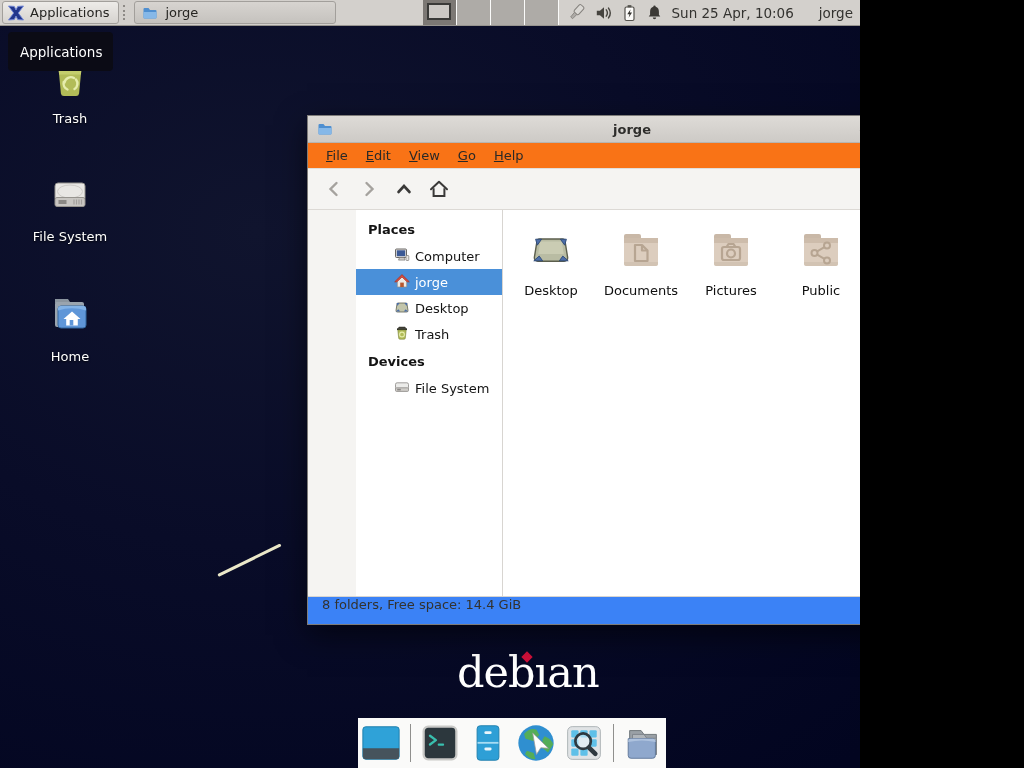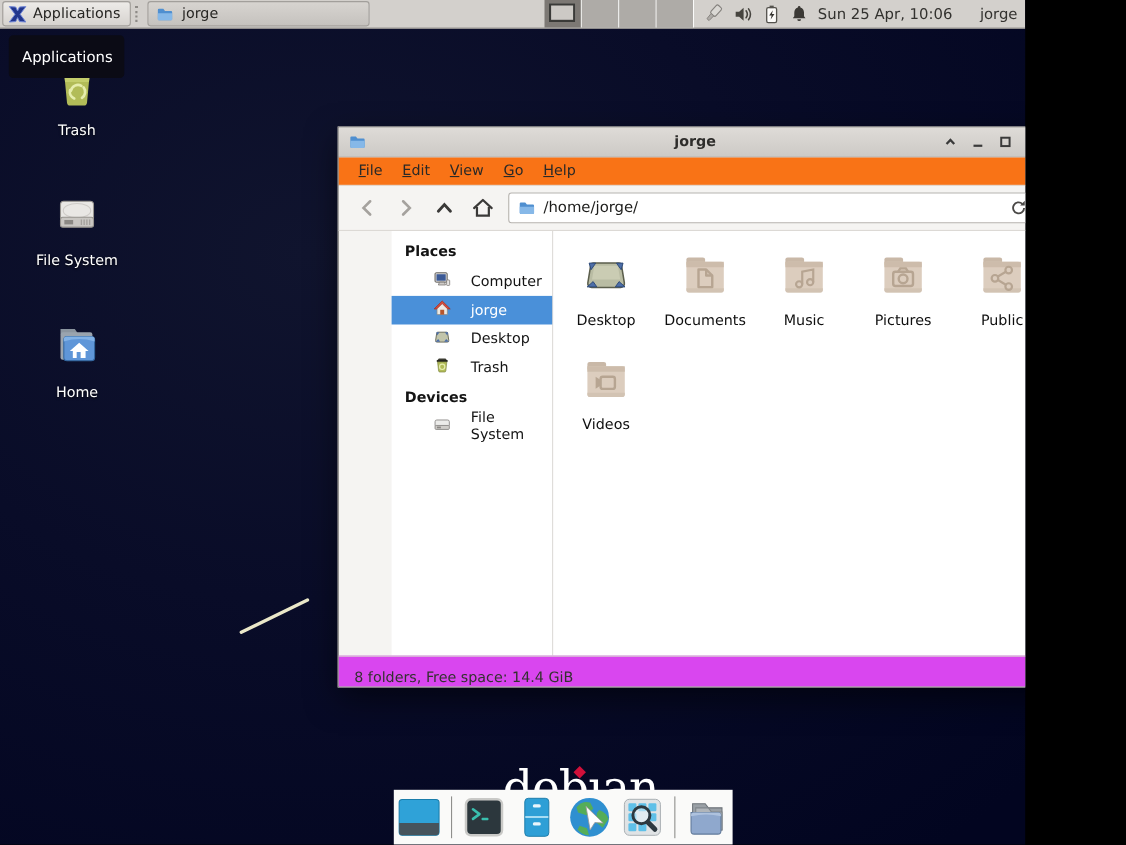--- a/index.html
+++ b/index.html
@@ -1,16 +1,16 @@
 <!DOCTYPE html>
 <html><head>
 <meta charset="utf-8">
 <style>
   html,body{margin:0;padding:0;background:#000;}
-  #root{position:relative;width:932px;height:768px;overflow:hidden;
+  #root{position:relative;width:860px;height:768px;overflow:hidden;
         font-family:"DejaVu Sans","Liberation Sans",sans-serif;
         background:radial-gradient(ellipse 900px 700px at 30% 30%, #10142e 0%, #090c28 45%, #020520 100%);}
 
   
   .panel{position:absolute;top:0;left:0;right:0;height:25px;background:#d3d0cc;
          border-bottom:1px solid #97948f;display:flex;align-items:center;z-index:40;}
   .app-btn{display:flex;align-items:center;gap:5px;height:21px;margin-left:2px;padding:0 9px 0 4px;
            background:linear-gradient(#edebe8,#d6d3cf);border:1px solid #a29f9b;border-radius:3px;
            font-size:13px;color:#262522;}
   .panel-handle{width:5px;height:15px;margin:0 4px;border-left:2px dotted #8d8a86;}
@@ -57,31 +57,31 @@
   .menu-item::first-letter{text-decoration:underline;}
   .toolbar{height:40px;display:flex;align-items:center;padding:0 13px 0 14px;gap:11px;background:#f5f4f2;
            border-bottom:1px solid #dcd9d5;flex:none;}
   .tb-btn{width:24px;height:24px;display:flex;align-items:center;justify-content:center;}
   .pathbar{flex:1;height:28px;background:#fff;border:1px solid #b6b3af;border-radius:3px;
            display:flex;align-items:center;padding:0 8px;gap:7px;font-size:13.5px;color:#1c1c1a;box-sizing:border-box;}
   .pathbar .reload{margin-left:auto;display:flex;}
   .win-body{flex:1;display:flex;min-height:0;margin-left:48px;}
   .sidebar{width:174px;background:#fff;border-right:1px solid #d8d5d1;padding-top:5px;box-sizing:border-box;}
   .side-header{font-size:13px;font-weight:bold;color:#141414;padding:7px 0 6px 12px;}
-  .side-row{display:flex;align-items:center;gap:18px;height:26px;padding-left:38px;font-size:13px;color:#141414;}
+  .side-row{display:flex;align-items:center;gap:5px;height:26px;padding-left:38px;font-size:13px;color:#141414;}
   .side-row.selected{background:#4a90d9;color:#fff;}
   .main{flex:1;background:#fff;padding:14px 0 0 3px;}
   .files{display:grid;grid-template-columns:repeat(5,90px);grid-auto-rows:95px;}
   .file{display:flex;flex-direction:column;align-items:center;padding-top:2px;gap:6px;
         font-size:13px;color:#0f0f0f;text-align:center;}
-  .statusbar{height:27px;background:#d946ef;border-top:1px solid #d8d5d1;display:flex;align-items:flex-end;
+  .statusbar{height:27px;background:#3b82f6;border-top:1px solid #d8d5d1;display:flex;align-items:flex-start;
              padding-left:14px;font-size:13px;color:#33322f;flex:none;}
 
   
-  .debian{position:absolute;left:457px;top:692px;font-family:"DejaVu Serif","Liberation Serif",serif;
+  .debian{position:absolute;left:457px;top:647px;font-family:"DejaVu Serif","Liberation Serif",serif;
           font-size:43px;color:#fff;letter-spacing:-1px;z-index:5;}
   .debian .diamond{position:absolute;width:8px;height:8px;transform:rotate(45deg);top:6px;}
 
   
   .dock{position:absolute;left:358px;top:718px;width:308px;height:50px;background:#fafaf9;
         display:flex;align-items:center;justify-content:center;gap:6px;z-index:20;}
   .dock-item{width:42px;height:42px;display:flex;align-items:center;justify-content:center;}
   .dock-sep{width:1px;height:38px;background:#8f8f8d;margin:0 2px;}
 </style>
 </head>
@@ -252,35 +252,20 @@
               <path d="M3.5 12 L9 6 l5.5 6" fill="none" stroke="#3a3938" stroke-width="2.6" stroke-linecap="round"></path>
             </svg>
           </span>
           <span class="tb-btn">
             <svg width="20" height="20" viewBox="0 0 20 20">
               <path d="M2 10.2 L10 2.8 l8 7.4" fill="none" stroke="#3a3938" stroke-width="2" stroke-linecap="round" stroke-linejoin="round"></path>
               <path d="M4.6 9.2 V17 h10.8 V9.2" fill="none" stroke="#3a3938" stroke-width="2"></path>
             </svg>
           </span>
         </span>
-      <div class="pathbar">
-        <span class="tray-ic">
-            <svg width="16" height="16" viewBox="0 0 16 16">
-              <path d="M1.5 4 a1 1 0 0 1 1-1 h4 l1.5 2 h5.5 a1 1 0 0 1 1 1 v6.5 a1 1 0 0 1-1 1 h-11 a1 1 0 0 1-1-1z" fill="#4f8fd0"></path>
-              <path d="M1.5 7 h13 v5.5 a1 1 0 0 1-1 1 h-11 a1 1 0 0 1-1-1z" fill="#86b8e8"></path>
-            </svg>
-          </span>
-        <span>/home/jorge/</span>
-        <span class="reload">
-            <svg width="16" height="16" viewBox="0 0 16 16">
-              <path d="M13 8 a5 5 0 1 1-1.6-3.7" fill="none" stroke="#4a4846" stroke-width="1.7"></path>
-              <path d="M13.6 1.6 v4.2 h-4.2z" fill="#4a4846"></path>
-            </svg>
-          </span>
-      </div>
     </div>
     <div class="win-body">
       <div class="sidebar">
           <div class="side-header">Places</div>
           <div class="side-row">
             <span><svg width="16" height="16" viewBox="0 0 16 16">
                 <rect x="1.5" y="2" width="11" height="8.5" rx="1" fill="#e3e1de" stroke="#5a5856" stroke-width="0.9"></rect>
                 <rect x="2.8" y="3.3" width="8.4" height="5.9" fill="#3c5a96"></rect>
                 <path d="M5.5 10.5 h4.5 l1 2.6 H4.5z" fill="#cfccc8" stroke="#7a7774" stroke-width="0.7"></path>
                 <rect x="12" y="8.5" width="2.8" height="5" rx="0.7" fill="#e8e6e3" stroke="#7a7774" stroke-width="0.7"></rect>
@@ -346,34 +331,20 @@
                   <rect x="7" y="8" width="17" height="8" rx="2" fill="#c9b8a7"></rect>
                   <rect x="7" y="12" width="34" height="28" rx="2.5" fill="#dccdbe"></rect>
                   <path d="M7 12 h34 v5 H7z" fill="#cdbcab"></path>
                   <path d="M7 36 h34 v2 a2.5 2.5 0 0 1-2.5 2 h-29 a2.5 2.5 0 0 1-2.5-2z" fill="#d2c3b3"></path>
                   <g fill="none" stroke="#b7a592" stroke-width="2.2" stroke-linejoin="round">
                     <path d="M18 19 h7 l5.5 5.5 V35 H18z"></path>
                     <path d="M25 19 v5.5 h5.5"></path>
                   </g>
                 </svg></span>
               <span>Documents</span>
-            </div>
-            <div class="file">
-              <span><svg width="48" height="48" viewBox="0 0 48 48">
-                  <rect x="7" y="8" width="17" height="8" rx="2" fill="#c9b8a7"></rect>
-                  <rect x="7" y="12" width="34" height="28" rx="2.5" fill="#dccdbe"></rect>
-                  <path d="M7 12 h34 v5 H7z" fill="#cdbcab"></path>
-                  <path d="M7 36 h34 v2 a2.5 2.5 0 0 1-2.5 2 h-29 a2.5 2.5 0 0 1-2.5-2z" fill="#d2c3b3"></path>
-                  <g fill="none" stroke="#b7a592" stroke-width="2">
-                    <circle cx="19.5" cy="32.5" r="2.8"></circle>
-                    <circle cx="29.5" cy="30.5" r="2.8"></circle>
-                    <path d="M22.3 32.5 V21 l10-2 v11.5"></path>
-                  </g>
-                </svg></span>
-              <span>Music</span>
             </div>
             <div class="file">
               <span><svg width="48" height="48" viewBox="0 0 48 48">
                   <rect x="7" y="8" width="17" height="8" rx="2" fill="#c9b8a7"></rect>
                   <rect x="7" y="12" width="34" height="28" rx="2.5" fill="#dccdbe"></rect>
                   <path d="M7 12 h34 v5 H7z" fill="#cdbcab"></path>
                   <path d="M7 36 h34 v2 a2.5 2.5 0 0 1-2.5 2 h-29 a2.5 2.5 0 0 1-2.5-2z" fill="#d2c3b3"></path>
                   <g fill="none" stroke="#b7a592" stroke-width="2.2">
                     <rect x="15" y="21" width="18" height="13" rx="2"></rect>
                     <circle cx="24" cy="27.5" r="4"></circle>

